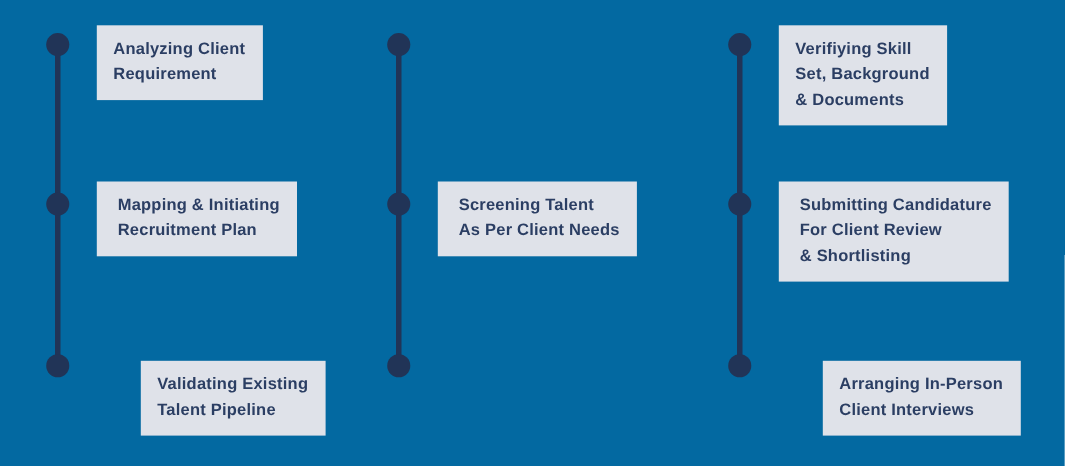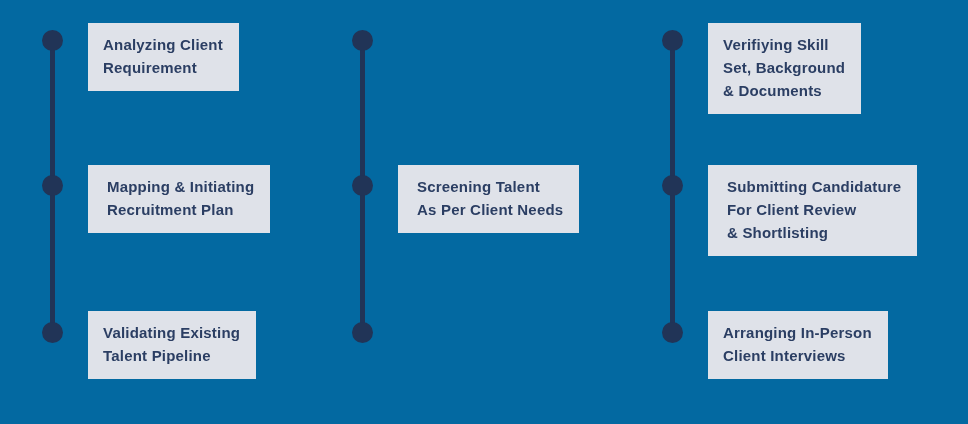--- a/index.html
+++ b/index.html
@@ -53,21 +53,21 @@
     line-height: 23px;
     font-weight: 600;
     letter-spacing: 0.2px;
     padding: 10px 16px 12px 15px;
     white-space: pre-line;
     width: max-content;
     max-width: 230px;
   }
   .card.row-1 { top: 23px; }
   .card.row-2 { top: 165px; padding-left: 19px; }
-  .card.row-3 { top: 311px; }
+  .card.row-3 { top: 328px; margin-left: 40px; }
 </style>
 </head>
 <body>
 
 <div class="canvas">
 
   <div class="column col-1">
     <div class="track"></div>
     <span class="dot row-1"></span>
     <span class="dot row-2"></span>

